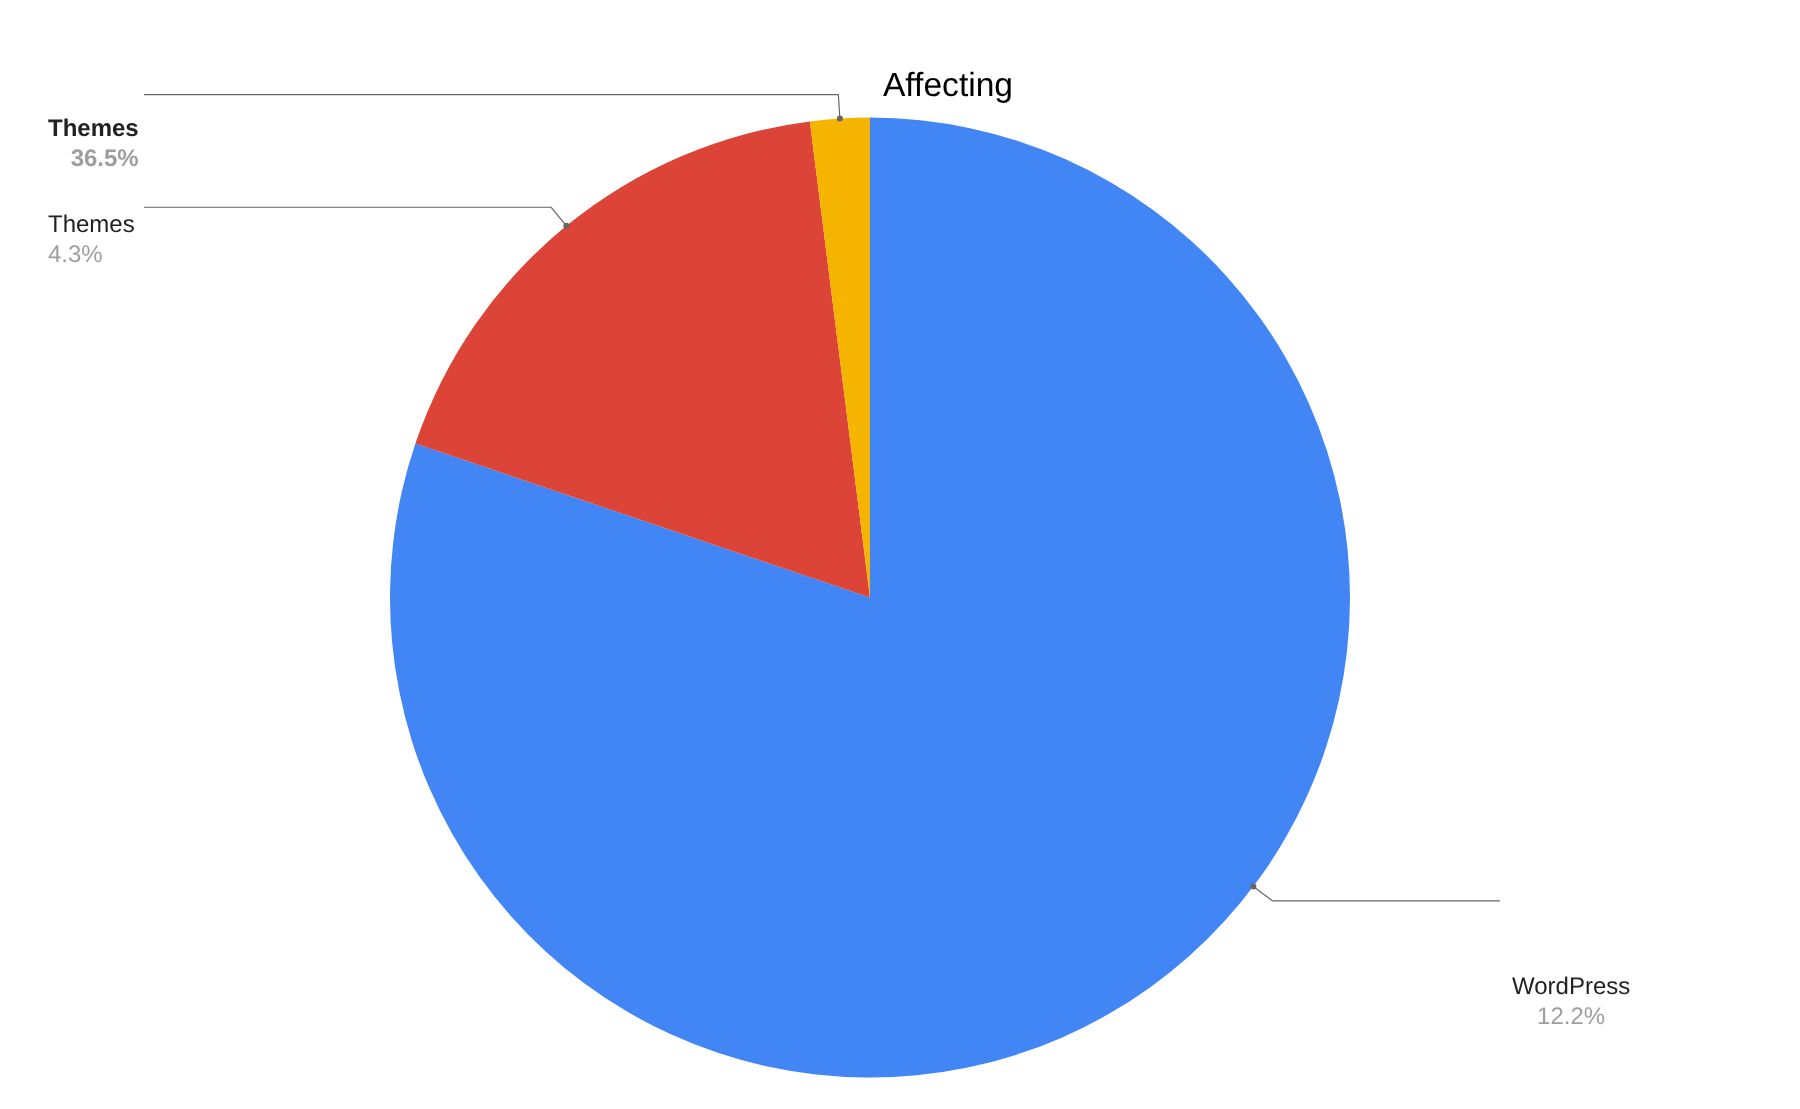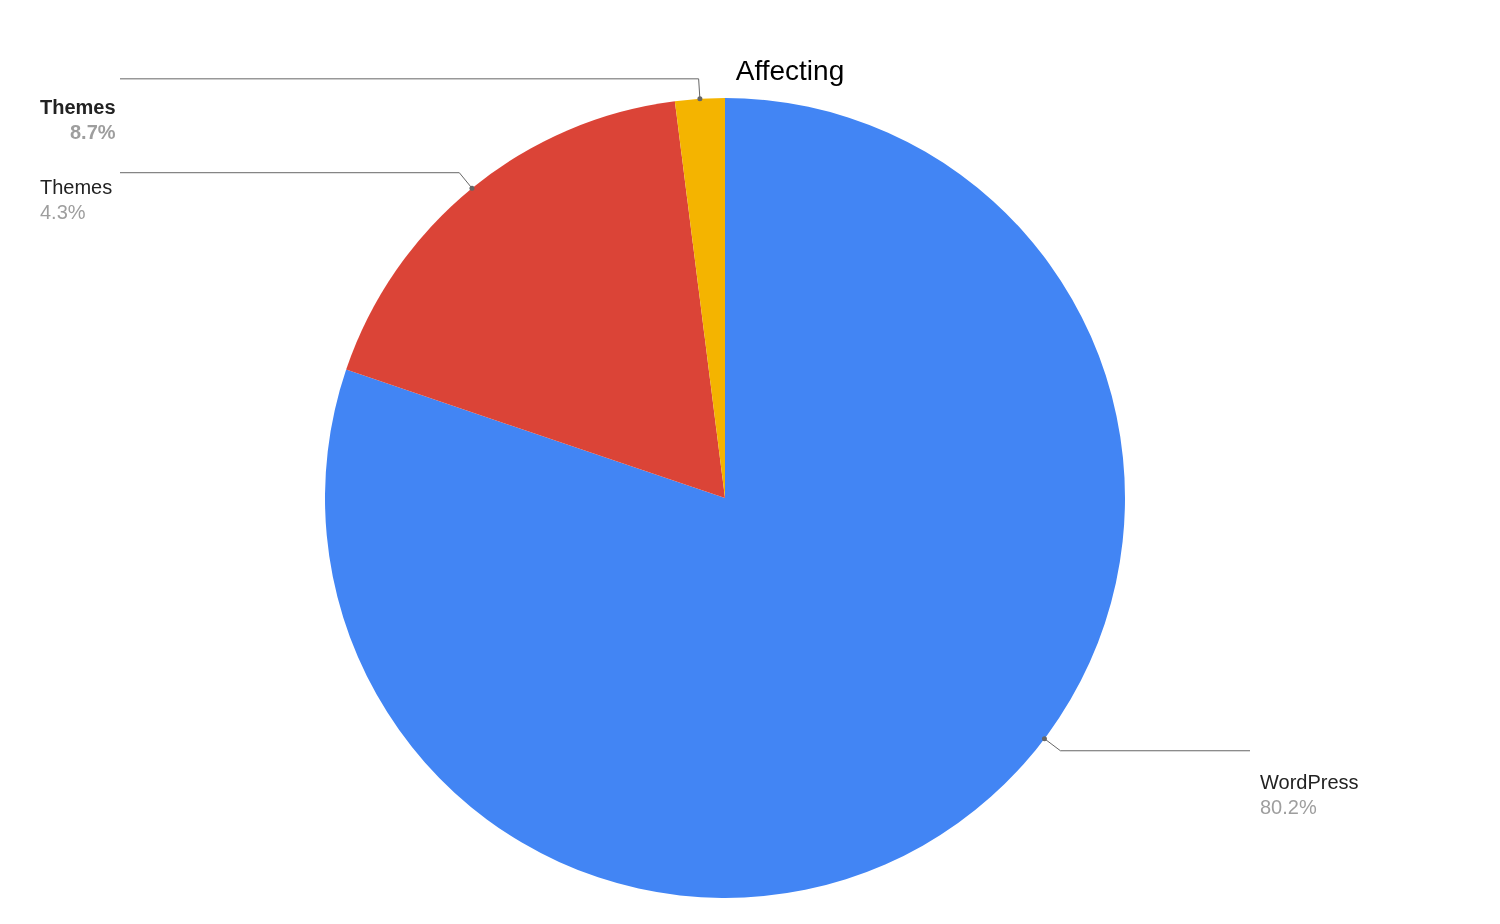--- a/index.html
+++ b/index.html
@@ -57,27 +57,27 @@
         <polyline points="1044.4542040189172,738.7260092608193 1060.426914219863,750.7623097238603 1250,750.7623097238603" fill="none" stroke="#666" stroke-width="1"></polyline>
         <circle cx="1044.4542040189172" cy="738.7260092608193" r="2.5" fill="#666"></circle>
         <polyline points="471.97193523475045,188.1987759205063 459.320531996488,172.70871471653163 120,172.70871471653163" fill="none" stroke="#666" stroke-width="1"></polyline>
         <circle cx="471.97193523475045" cy="188.1987759205063" r="2.5" fill="#666"></circle>
         <polyline points="699.883792188275,98.78930862869134 698.6279817976888,78.82877406012591 120,78.82877406012591" fill="none" stroke="#666" stroke-width="1"></polyline>
         <circle cx="699.883792188275" cy="98.78930862869134" r="2.5" fill="#666"></circle>
       </g>
   </svg>
 
   <div id="labels">
-      <div class="lbl" style="left: 1260px; top: 770px; text-align: left;">
+      <div class="lbl" style="left: 1260px; top: 810px; text-align: center;">
         <div class="name">WordPress</div>
-        <div class="pct">80.2%</div>
+        <div class="pct">12.2%</div>
       </div>
       <div class="lbl" style="left: 40px; top: 175px; text-align: left;">
         <div class="name">Themes</div>
         <div class="pct">4.3%</div>
       </div>
       <div class="lbl" style="left: 40px; top: 95px; text-align: right; font-weight: bold;">
         <div class="name">Themes</div>
-        <div class="pct">8.7%</div>
+        <div class="pct">36.5%</div>
       </div>
     </div>
 
 </div>
 
 </body></html>

